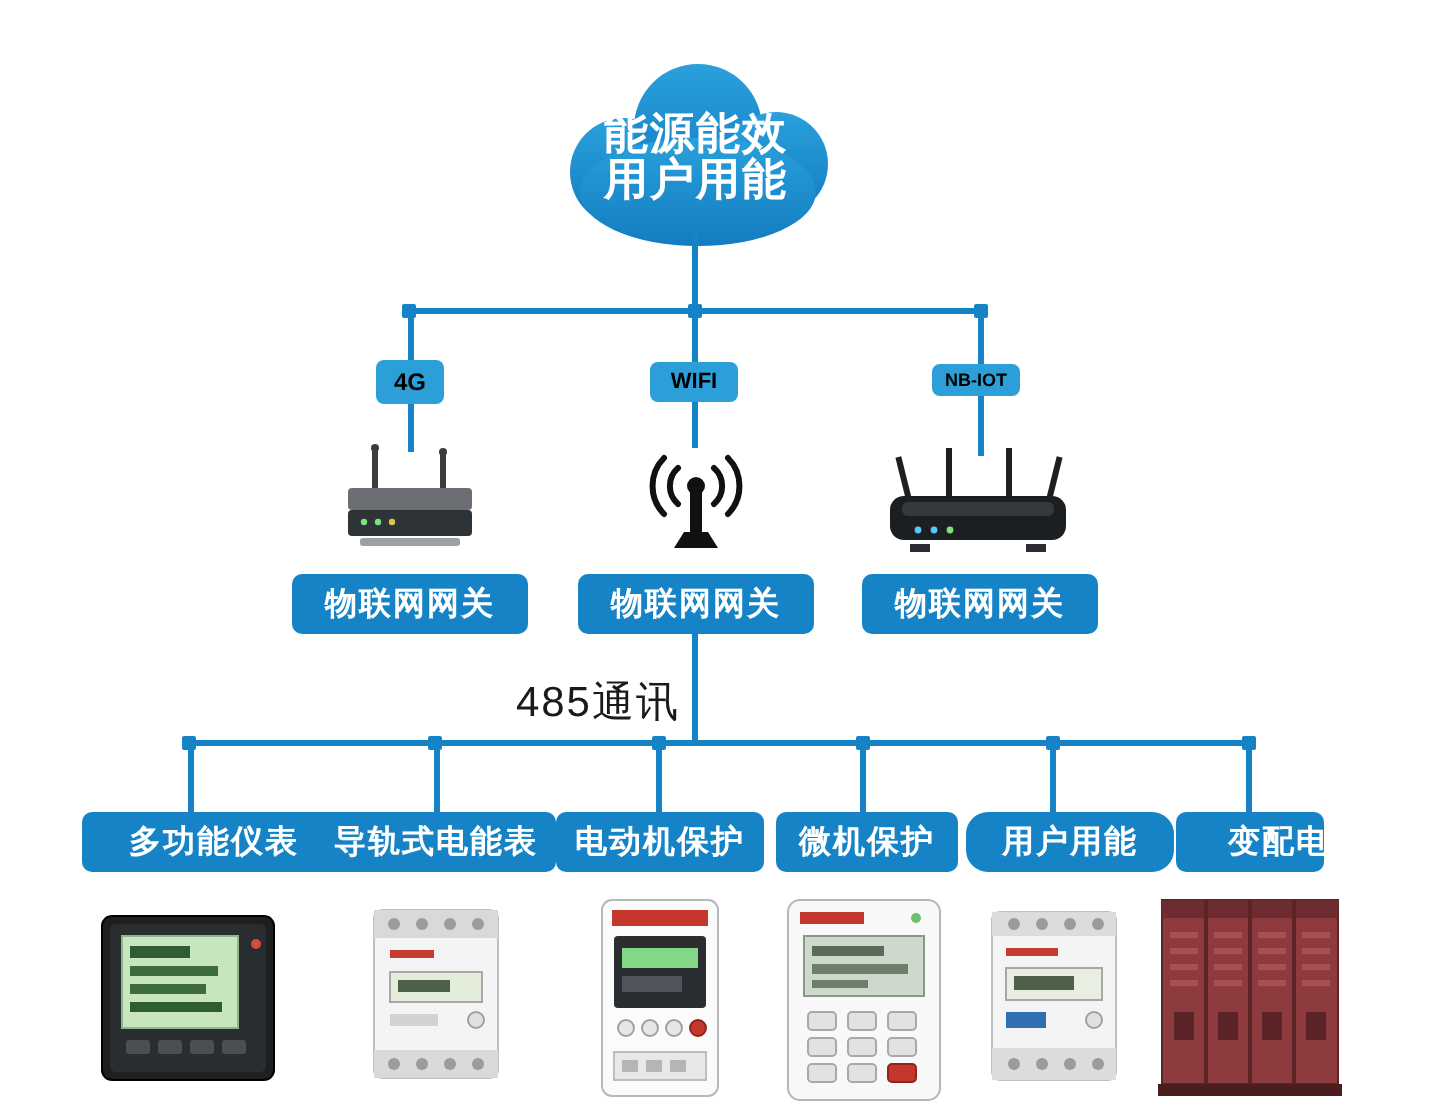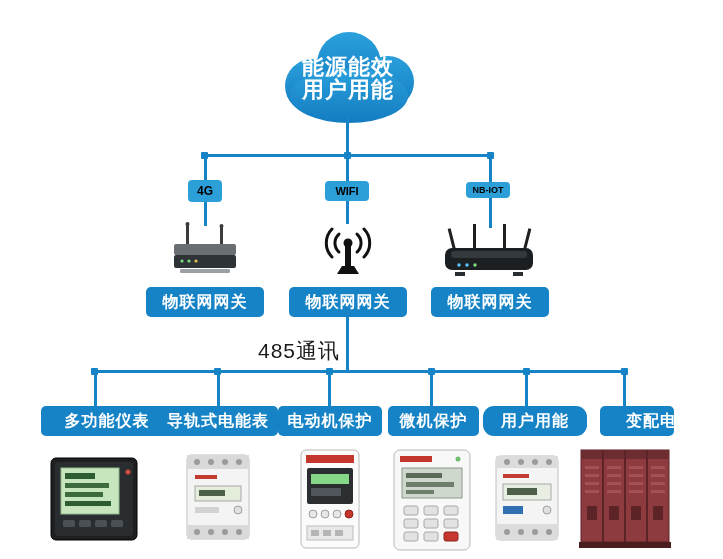--- a/index.html
+++ b/index.html
@@ -131,21 +131,21 @@
   <div class="vline" style="left:328px; top:370px; height:38px;"></div>
   <div class="vline" style="left:430px; top:370px; height:38px;"></div>
   <div class="vline" style="left:525px; top:370px; height:38px;"></div>
   <div class="vline" style="left:623px; top:370px; height:38px;"></div>
 
   <div class="plate" style="left:41px;  top:406px; width:132px;">多功能仪表</div>
   <div class="plate" style="left:158px; top:406px; width:120px;">导轨式电能表</div>
   <div class="plate" style="left:278px; top:406px; width:104px;">电动机保护</div>
   <div class="plate" style="left:388px; top:406px; width:91px;">微机保护</div>
   <div class="plate" style="left:483px; top:406px; width:104px;border-radius:11px;">用户用能</div>
-  <div class="plate" style="left:600px; top:406px; width:74px;padding-left:29px;">变配电</div>
+  <div class="plate" style="left:588px; top:406px; width:74px;padding-left:29px;">变配电</div>
 
   <div class="devimg" style="left:49px; top:452px;">
     <svg width="92" height="92" viewBox="0 0 92 92">
       <rect x="2" y="6" width="86" height="82" rx="5" fill="#1d1f21" stroke="#000" stroke-width="1"></rect>
       <rect x="6" y="10" width="78" height="74" rx="3" fill="#2a2d30"></rect>
       <rect x="12" y="16" width="58" height="46" fill="#c7e6bd" stroke="#8db98a"></rect>
       <rect x="16" y="21" width="30" height="6" fill="#2f5d33"></rect>
       <rect x="16" y="31" width="44" height="5" fill="#3c6b40"></rect>
       <rect x="16" y="40" width="38" height="5" fill="#3c6b40"></rect>
       <rect x="16" y="49" width="46" height="5" fill="#2f5d33"></rect>

